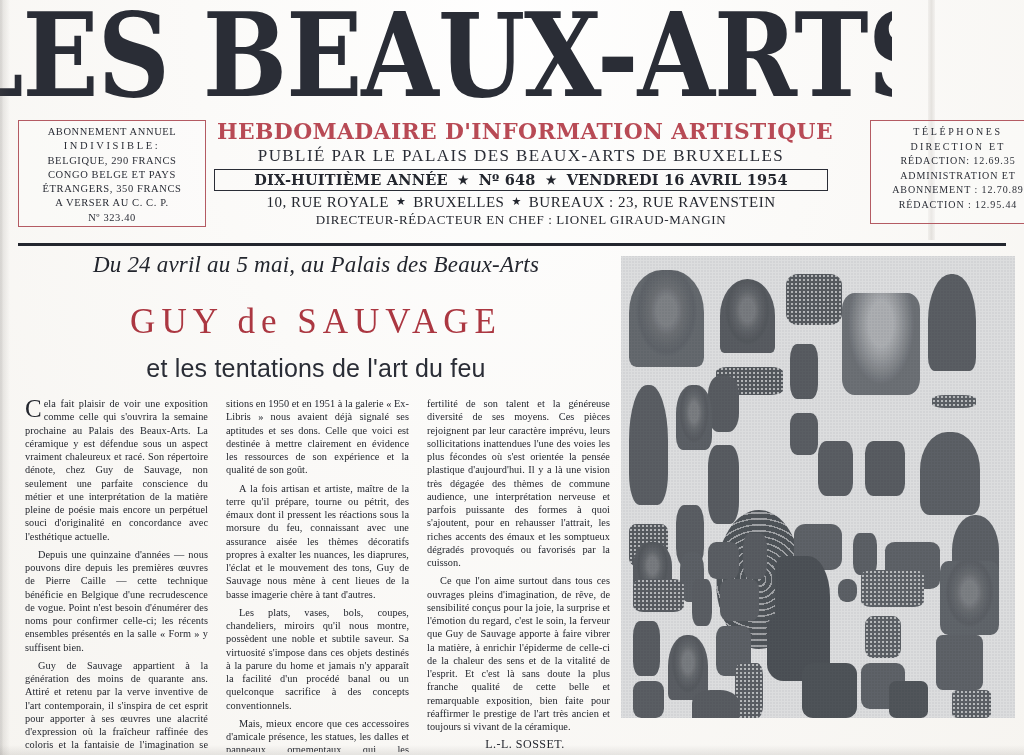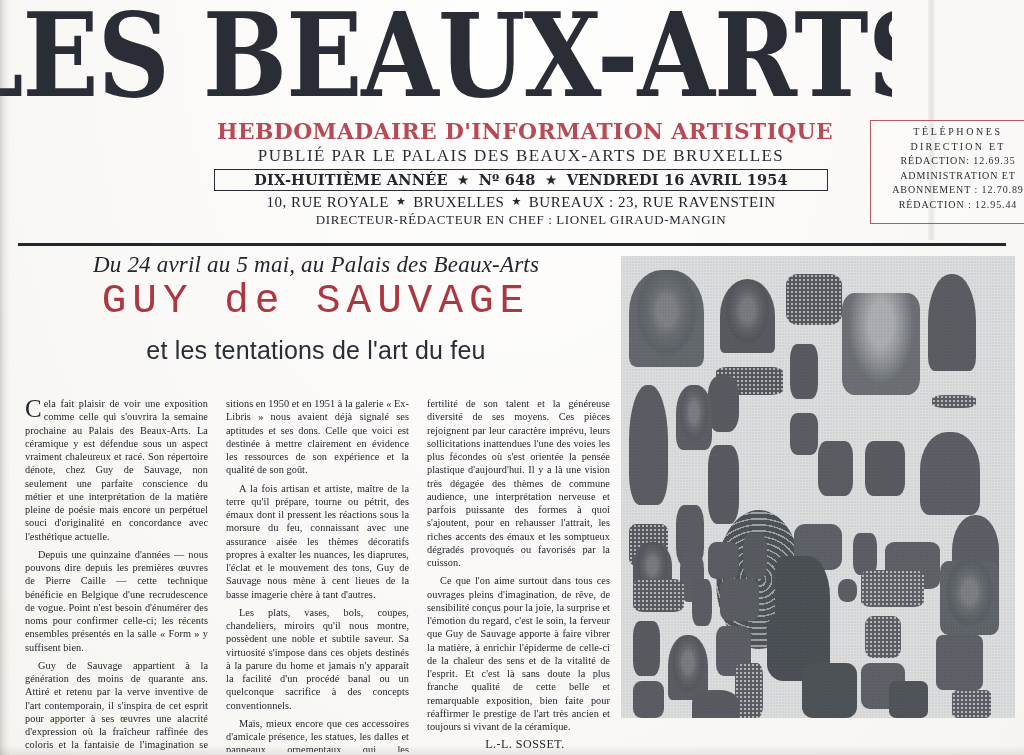--- a/index.html
+++ b/index.html
@@ -128,23 +128,23 @@
   }
   .kicker{
     font-family:"Liberation Serif", serif;
     font-style:italic;
     font-size:23px;
     letter-spacing:0.2px;
     color:#23262e;
     white-space:nowrap;
   }
   .headline{
-    margin-top:0;
-    font-family:Liberation Mono, monospace;
-    font-size:41px;
+    margin-top:24px;
+    font-family:Liberation Serif, serif;
+    font-size:35px;
     letter-spacing:6px;
     color:#ab3741;
     white-space:nowrap;
   }
   .subhead{
     margin-top:12px;
     font-family:"Liberation Sans", sans-serif;
     font-size:25px;
     letter-spacing:0.2px;
     color:#2a2d36;
@@ -229,20 +229,29 @@
 <div class="page">
 
   <div class="fold"></div>
 
   <div class="masthead">
     <div class="masthead-title">LES BEAUX-ARTS</div>
   </div>
 
   <div class="hdr">
 
+    <div class="box box-sub">
+      <div class="box-line">ABONNEMENT ANNUEL</div>
+      <div class="box-line">INDIVISIBLE:</div>
+      <div class="box-line">BELGIQUE, 290 FRANCS</div>
+      <div class="box-line">CONGO BELGE ET PAYS</div>
+      <div class="box-line">ÉTRANGERS, 350 FRANCS</div>
+      <div class="box-line">A VERSER AU C. C. P.</div>
+      <div class="box-line">Nº 323.40</div>
+    </div>
 
     <div class="center-hdr">
       <div class="hebdo">HEBDOMADAIRE D'INFORMATION ARTISTIQUE</div>
       <div class="publie">PUBLIÉ PAR LE PALAIS DES BEAUX-ARTS DE BRUXELLES</div>
       <div class="annee-band">
         <span>DIX-HUITIÈME ANNÉE</span><span class="star">★</span><span>Nº 648</span><span class="star">★</span><span>VENDREDI 16 AVRIL 1954</span>
       </div>
       <div class="adresse">
         <span>10, RUE ROYALE</span><span class="star">★</span><span>BRUXELLES</span><span class="star">★</span><span>BUREAUX : 23, RUE RAVENSTEIN</span>
       </div>

